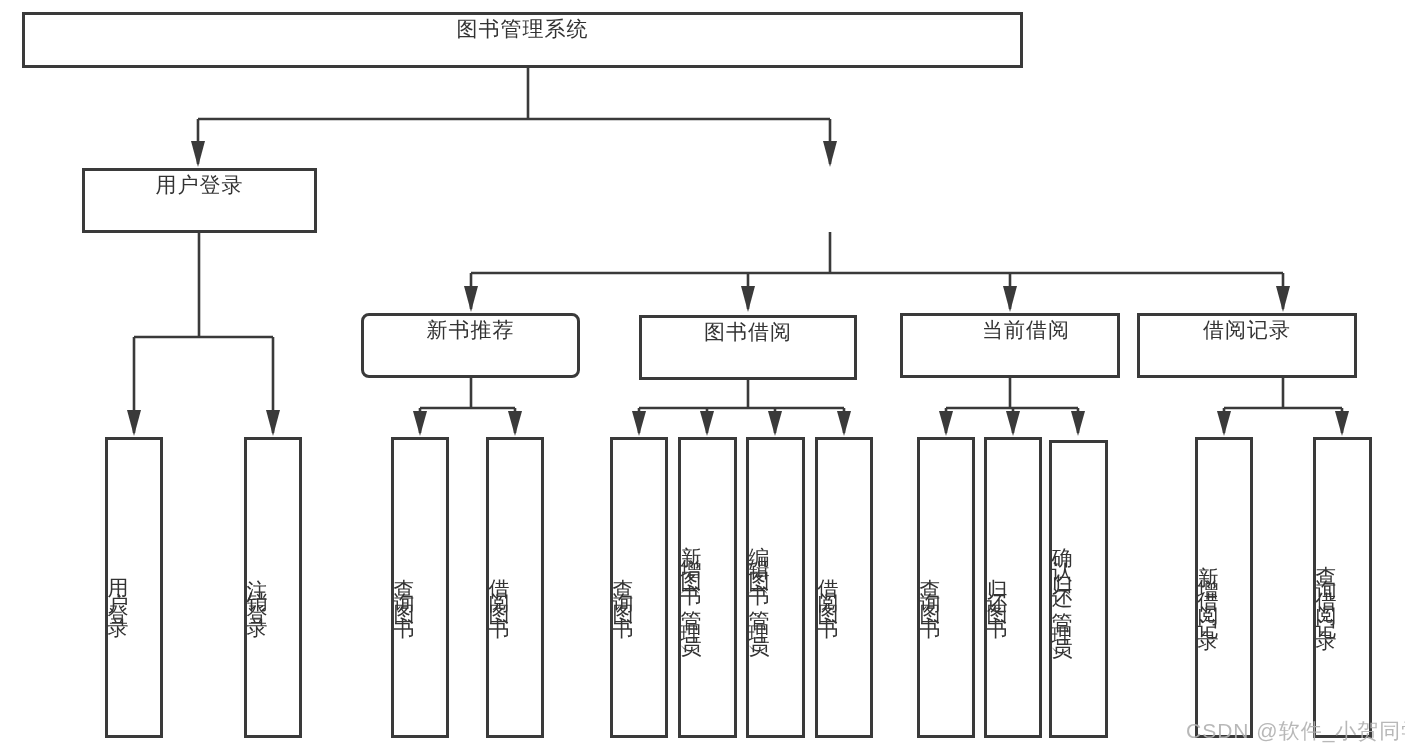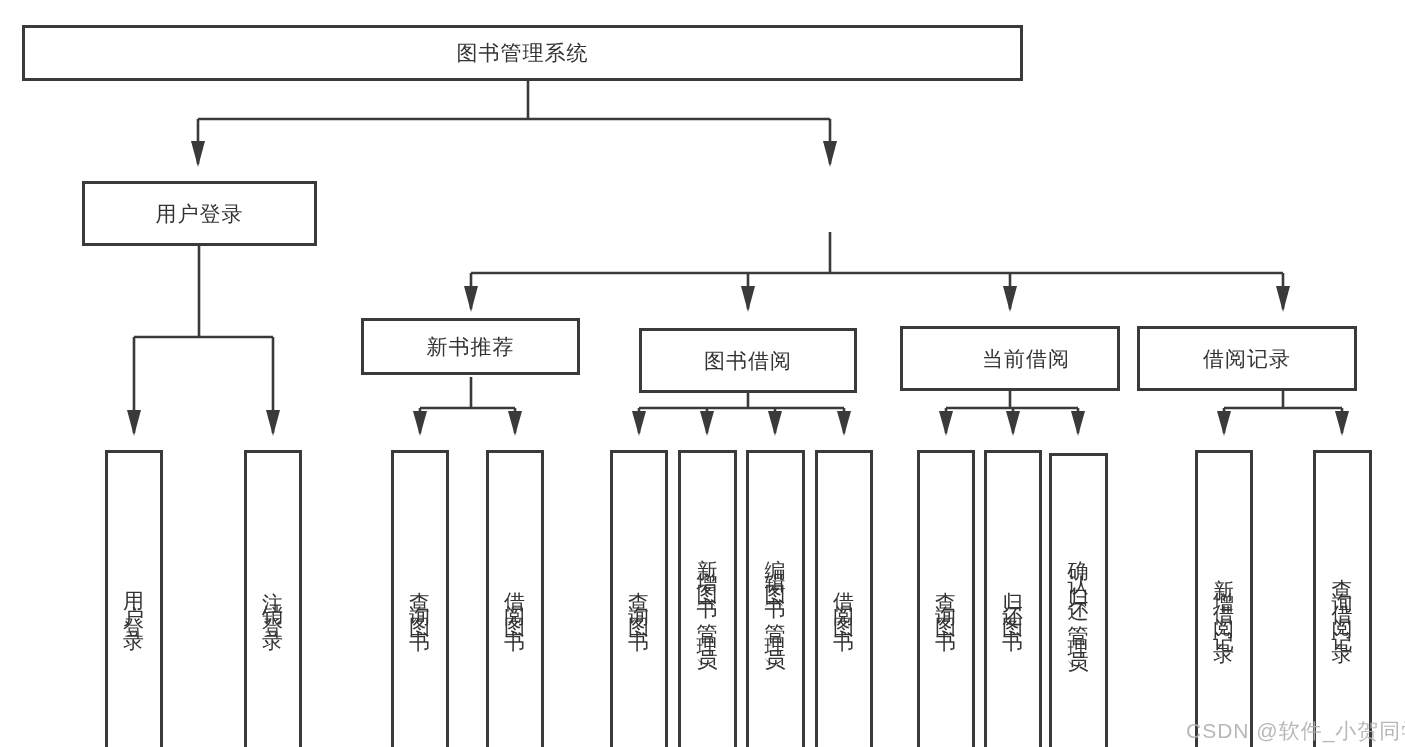--- a/index.html
+++ b/index.html
@@ -22,25 +22,23 @@
     width: 1405px;
     height: 747px;
   }
   .node {
     position: absolute;
     box-sizing: border-box;
     border: 3px solid #3a3a3a;
     background: #ffffff;
     color: #333333;
     display: flex;
-    align-items: center;
     justify-content: center;
     font-size: 21px;
     letter-spacing: 1px;
-    margin-top: 13px;
   }
   .node.h { text-align: center; }
   .node.v {
     writing-mode: vertical-lr;
     text-orientation: mixed;
     letter-spacing: 13px;
     line-height: 1;
   }
   .watermark {
     position: absolute;
@@ -125,21 +123,21 @@
   </svg>
 
   <div class="node h" style="left:22px; top:12px; width:1001px; height:56px;">
     <span>图书管理系统</span>
   </div>
 
   <div class="node h" style="left:82px; top:168px; width:235px; height:65px;">
     <span>用户登录</span>
   </div>
 
-  <div class="node h" style="left:361px; top:305px; width:219px; height:57px;">
+  <div class="node h" style="left:361px; top:313px; width:219px; height:65px;border-radius:8px;">
     <span>新书推荐</span>
   </div>
   <div class="node h" style="left:639px; top:315px; width:218px; height:65px;">
     <span>图书借阅</span>
   </div>
   <div class="node h" style="left:900px; top:313px; width:220px; height:65px;padding-left:32px;">
     <span>当前借阅</span>
   </div>
   <div class="node h" style="left:1137px; top:313px; width:220px; height:65px;">
     <span>借阅记录</span>

